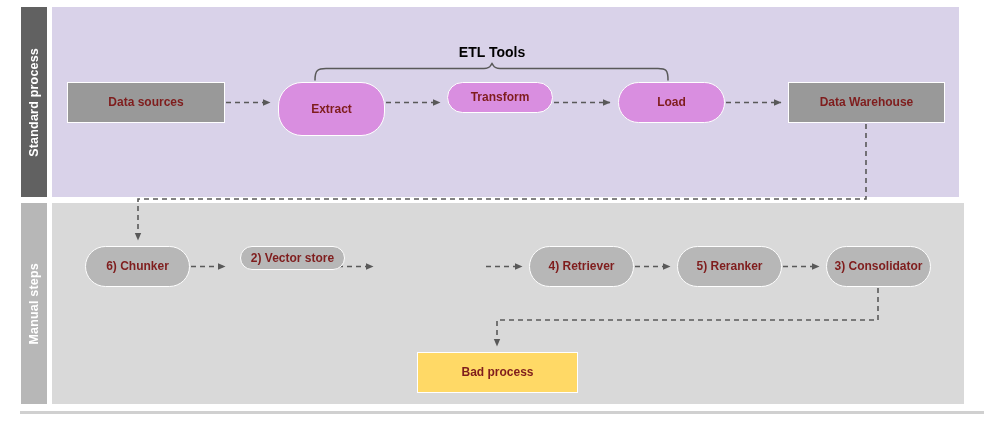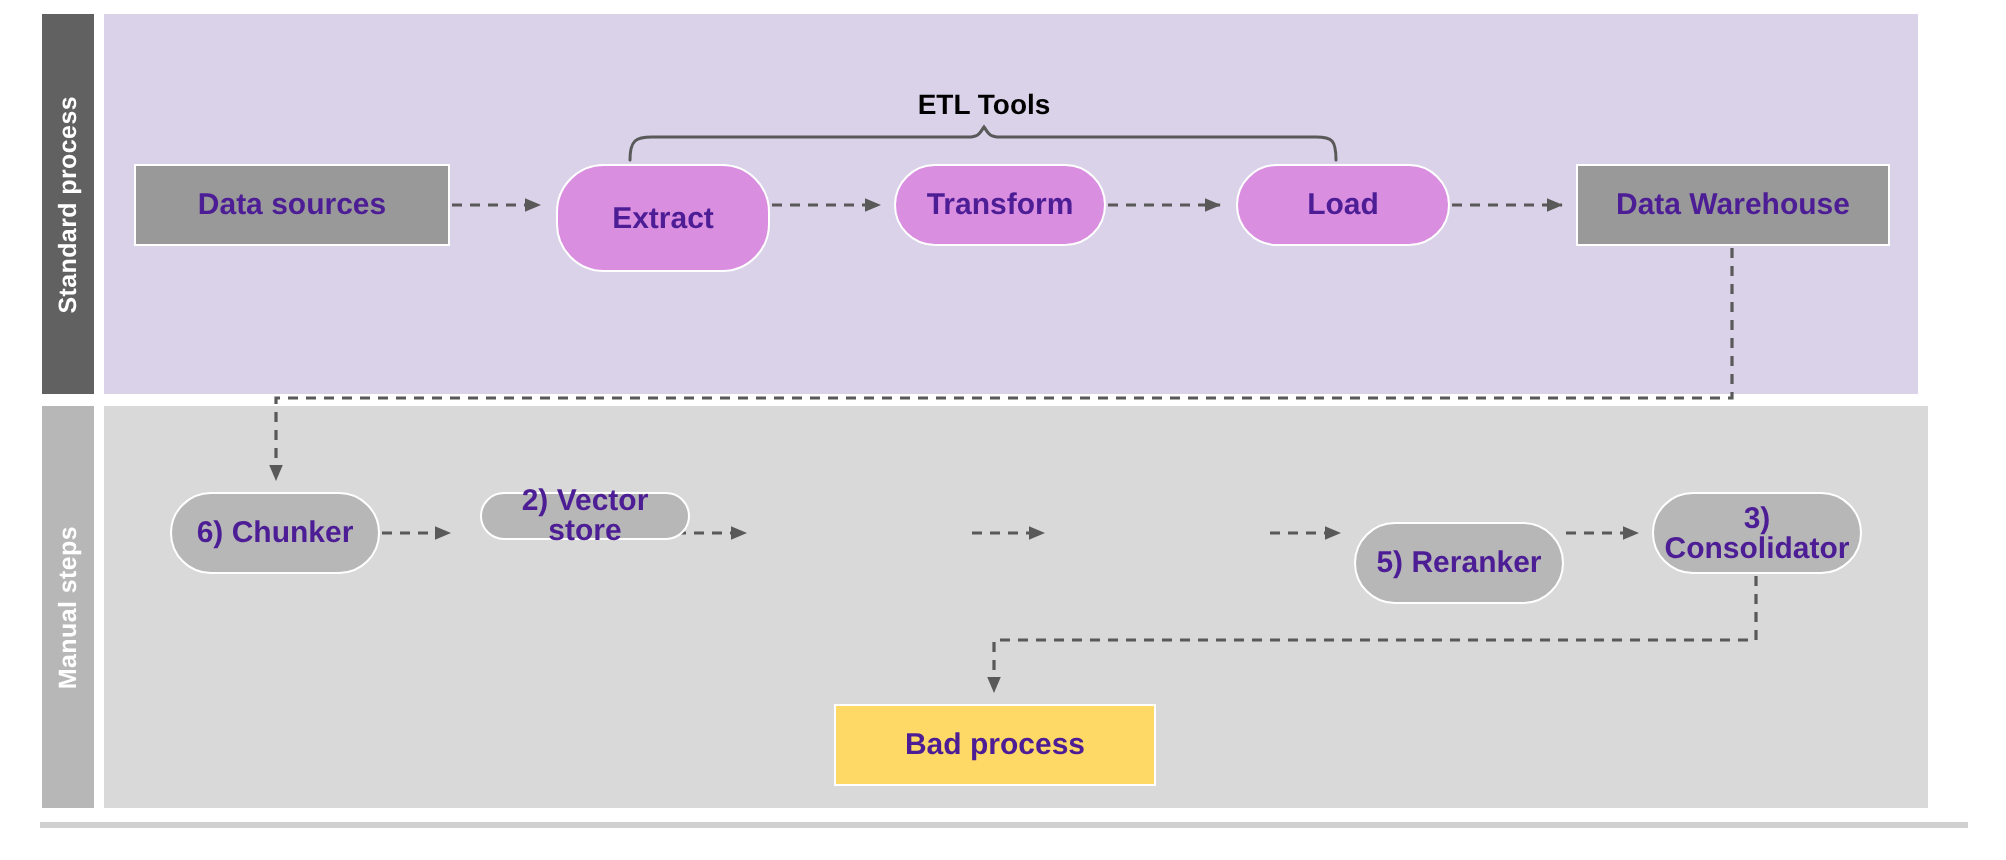--- a/index.html
+++ b/index.html
@@ -57,47 +57,47 @@
   }
 
   
   .node {
     position: absolute;
     box-sizing: border-box;
     display: flex;
     align-items: center;
     justify-content: center;
     text-align: center;
-    color: #4c1d95;
+    color: #7f1d1d;
     font-weight: bold;
-    font-size: 15px;
+    font-size: 12px;
     line-height: 15px;
     border: 1.5px solid #ffffff;
   }
   .node.rect   { border-radius: 0; }
   .node.pill   { border-radius: 24px; }
 
   .gray-box  { background: #999999; }
   .purple-pill { background: #d98ee0; }
   .gray-pill { background: #b7b7b7; }
   .yellow-box{ background: #ffd966; }
 
   
   #node-data-sources   { left: 67px;  top: 82px;  width: 158px; height: 41px; }
   #node-extract        { left: 278px; top: 82px;  width: 107px; height: 54px; }
-  #node-transform      { left: 447px; top: 82px;  width: 106px; height: 41px; }
+  #node-transform      { left: 447px; top: 82px;  width: 106px; height: 31px; }
   #node-load           { left: 618px; top: 82px;  width: 107px; height: 41px; }
   #node-data-warehouse { left: 788px; top: 82px;  width: 157px; height: 41px; }
 
   
   #node-chunker      { left: 85px;  top: 246px; width: 105px; height: 41px; }
   #node-vectorstore  { left: 240px; top: 246px; width: 105px; height: 24px; }
   #node-rewriter     { left: 380px; top: 246px; width: 105px; height: 41px; }
   #node-retriever    { left: 529px; top: 246px; width: 105px; height: 41px; }
-  #node-reranker     { left: 677px; top: 246px; width: 105px; height: 41px; margin-top: 15px; }
+  #node-reranker     { left: 677px; top: 246px; width: 105px; height: 41px; }
   #node-consolidator { left: 826px; top: 246px; width: 105px; height: 41px; }
 
   #node-bad-output   { left: 417px; top: 352px; width: 161px; height: 41px; }
 
   
   #wires {
     position: absolute;
     left: 0; top: 0;
     width: 1003px;
     height: 430px;
@@ -163,18 +163,19 @@
   <div class="etl-label">ETL Tools</div>
 
   <div class="node rect gray-box" id="node-data-sources">Data sources</div>
   <div class="node pill purple-pill" id="node-extract">Extract</div>
   <div class="node pill purple-pill" id="node-transform">Transform</div>
   <div class="node rect gray-box" id="node-data-warehouse">Data Warehouse</div>
   <div class="node pill purple-pill" id="node-load">Load</div>
 
   <div class="node pill gray-pill" id="node-chunker">6) Chunker</div>
   <div class="node pill gray-pill" id="node-vectorstore">2) Vector store</div>
+  <div class="node pill gray-pill" id="node-retriever">4) Retriever</div>
   <div class="node pill gray-pill" id="node-reranker">5) Reranker</div>
   <div class="node pill gray-pill" id="node-consolidator">3) Consolidator</div>
 
   <div class="node rect yellow-box" id="node-bad-output">Bad process</div>
 
 </div>
 
 </body></html>

